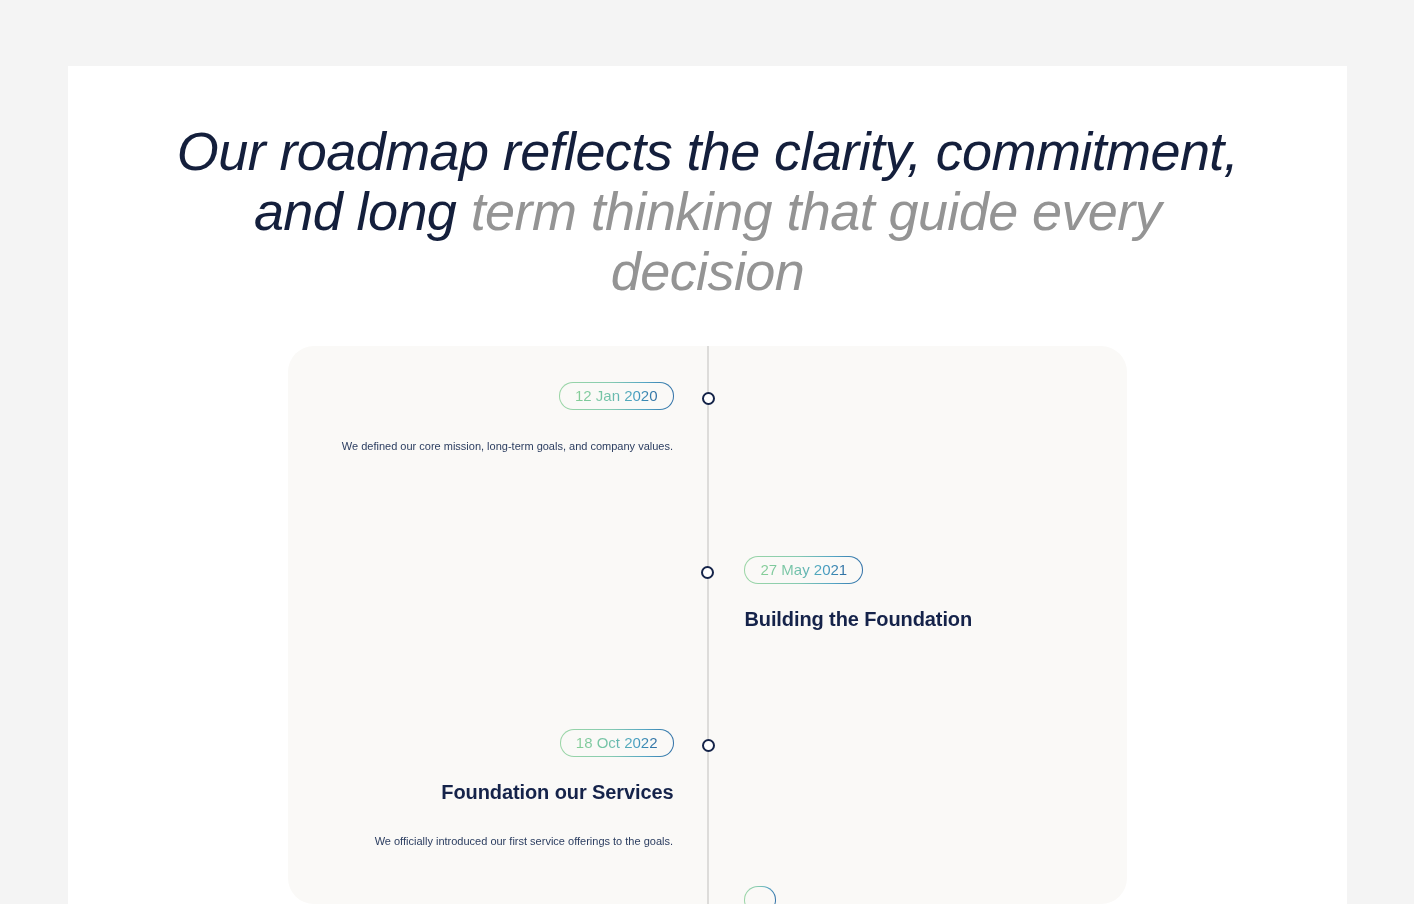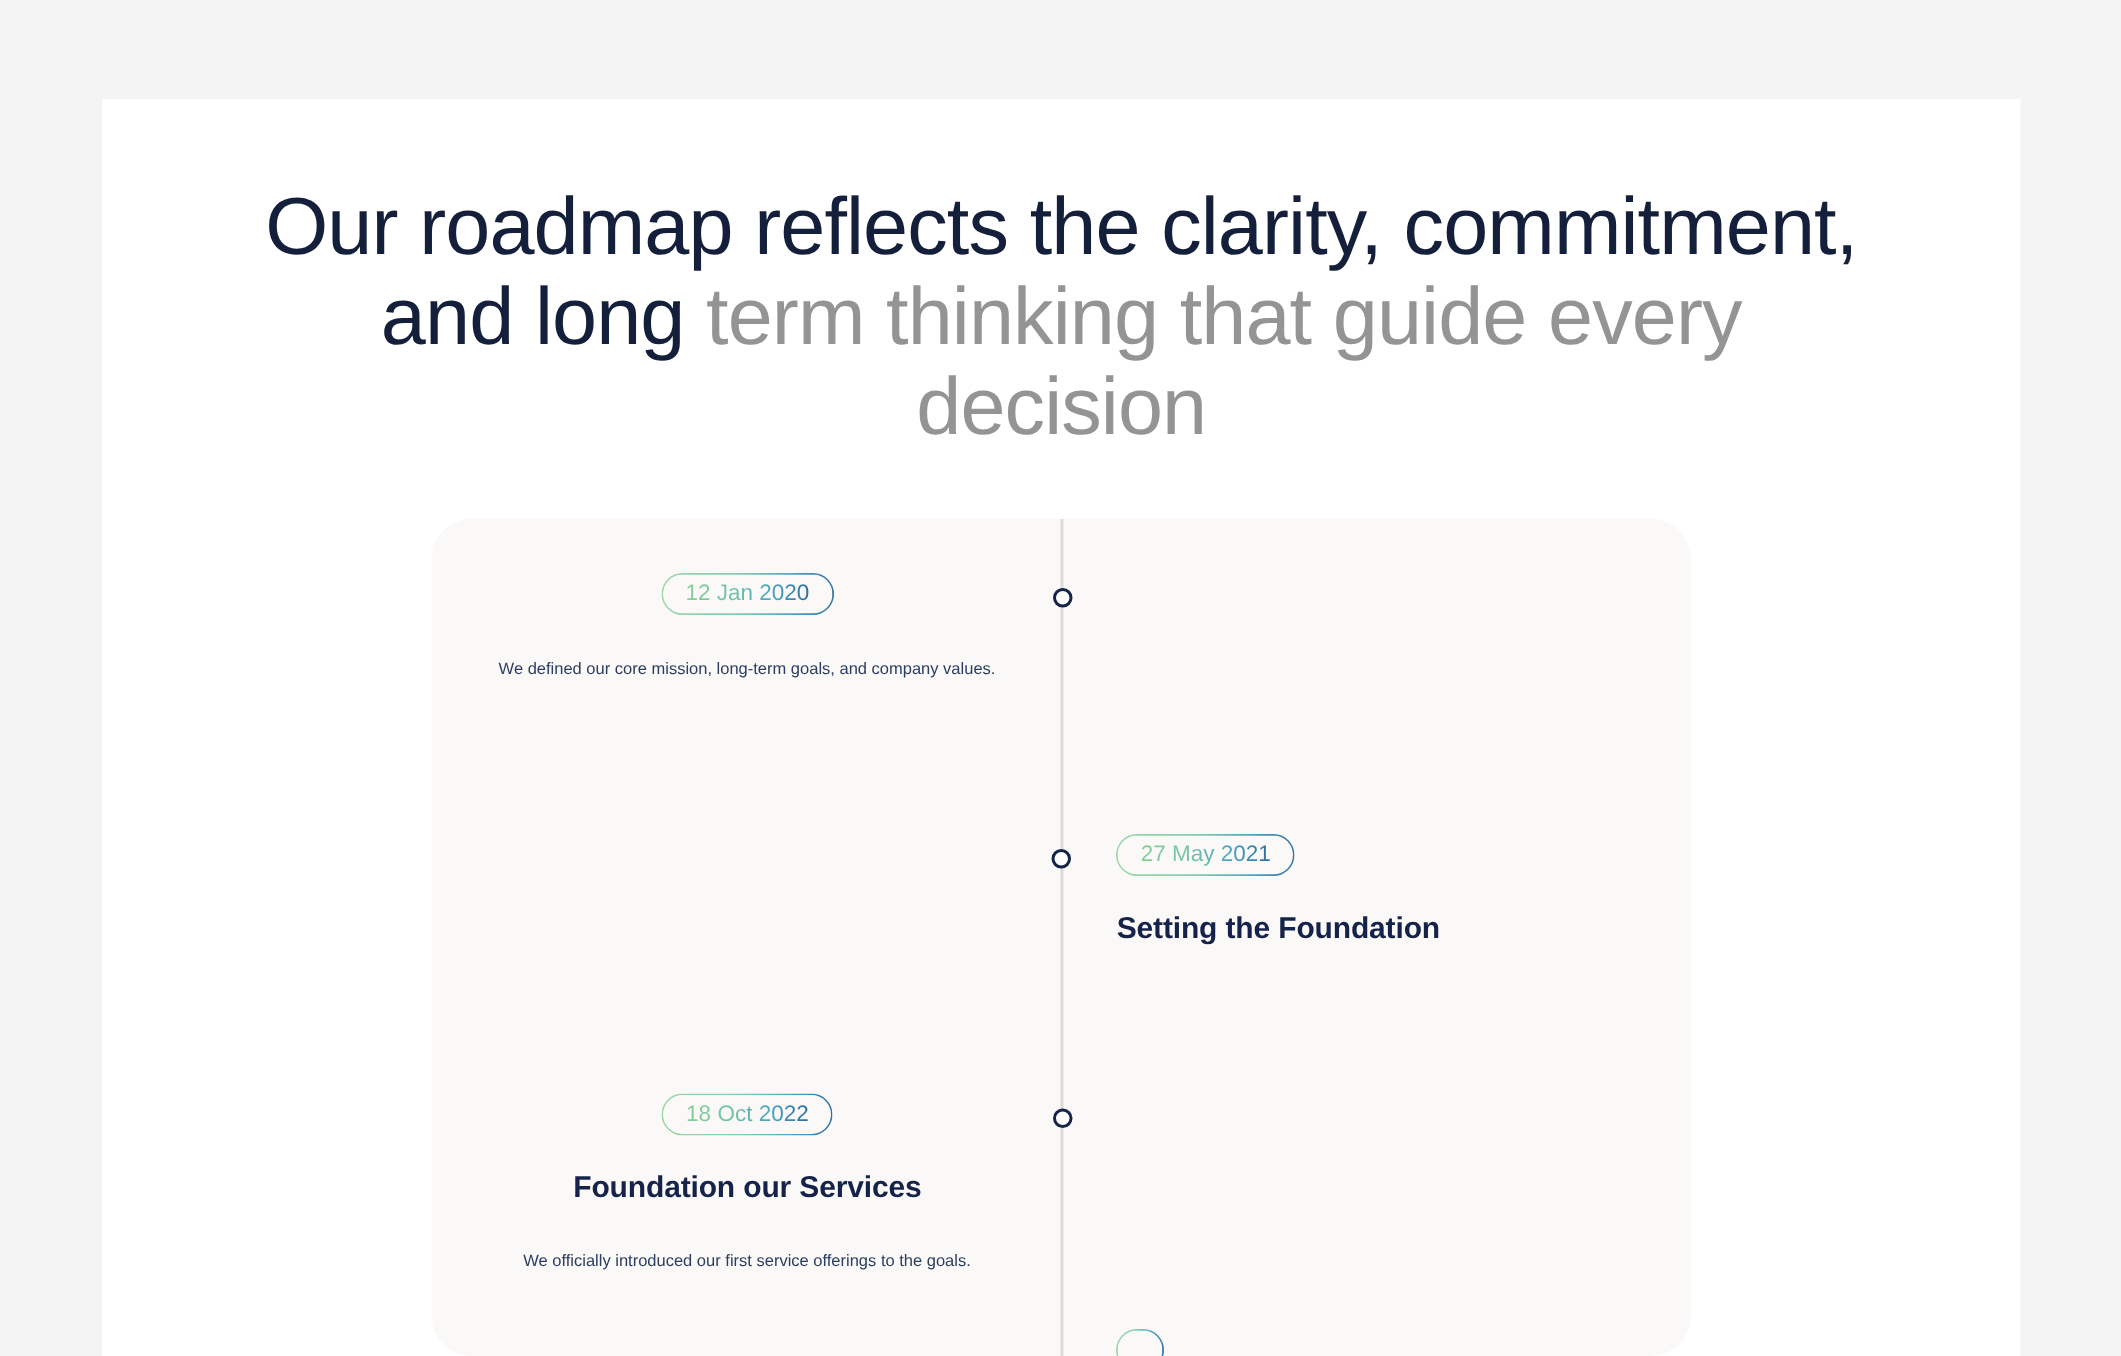--- a/index.html
+++ b/index.html
@@ -32,20 +32,21 @@
     left: 0;
     top: 55px;
     width: 1279px;
     text-align: center;
     font-size: 54px;
     line-height: 60px;
     font-weight: 400;
     letter-spacing: -0.6px;
     color: #141f3c;
     padding: 0 90px;
+    font-style: italic;
   }
   .section-heading .muted {
     color: #949494;
   }
 
   
   .timeline-card {
     position: absolute;
     left: 220px;
     top: 280px;
@@ -75,21 +76,21 @@
   }
   .row-1 { top: 36px; }
   .row-2 { top: 210px; }
   .row-3 { top: 383px; }
   .row-4 { top: 540px; }
 
   .tl-col {
     width: 420px;
     position: relative;
   }
-  .tl-col.left  { padding-right: 34px; padding-left: 35px; text-align: center; }
+  .tl-col.left  { padding-right: 34px; padding-left: 35px; text-align: right; }
   .tl-col.right { padding-left: 37px;  padding-right: 35px; text-align: left; }
   .tl-col.empty { }
 
   
   .tl-node {
     position: absolute;
     top: 10px;
     width: 13px;
     height: 13px;
     border: 2px solid #152449;
@@ -168,21 +169,21 @@
       <div class="tl-col empty"></div>
     </div>
 
     <div class="timeline-row row-2">
       <div class="tl-col empty"></div>
       <div class="tl-col right">
         <div class="tl-node at-right"></div>
         <div class="date-badge">
           <span class="badge-text">27 May 2021</span>
         </div>
-        <div class="entry-title">Setting the Foundation</div>
+        <div class="entry-title">Building the Foundation</div>
       </div>
     </div>
 
     <div class="timeline-row row-3">
       <div class="tl-col left">
         <div class="tl-node at-left"></div>
         <div class="date-badge">
           <span class="badge-text">18 Oct 2022</span>
         </div>
         <div class="entry-title">Foundation our Services</div>

